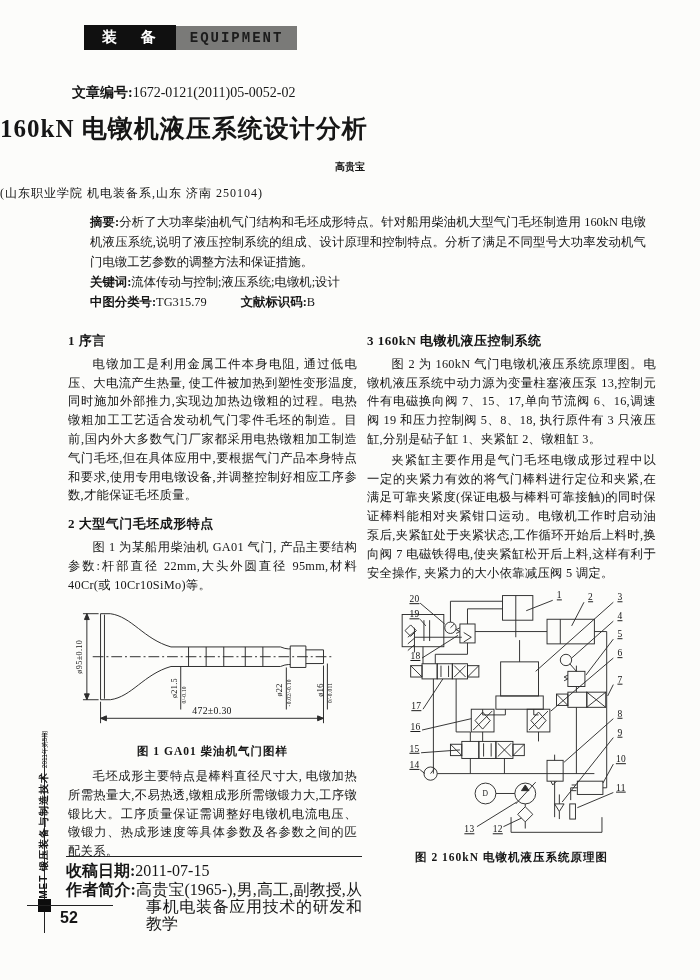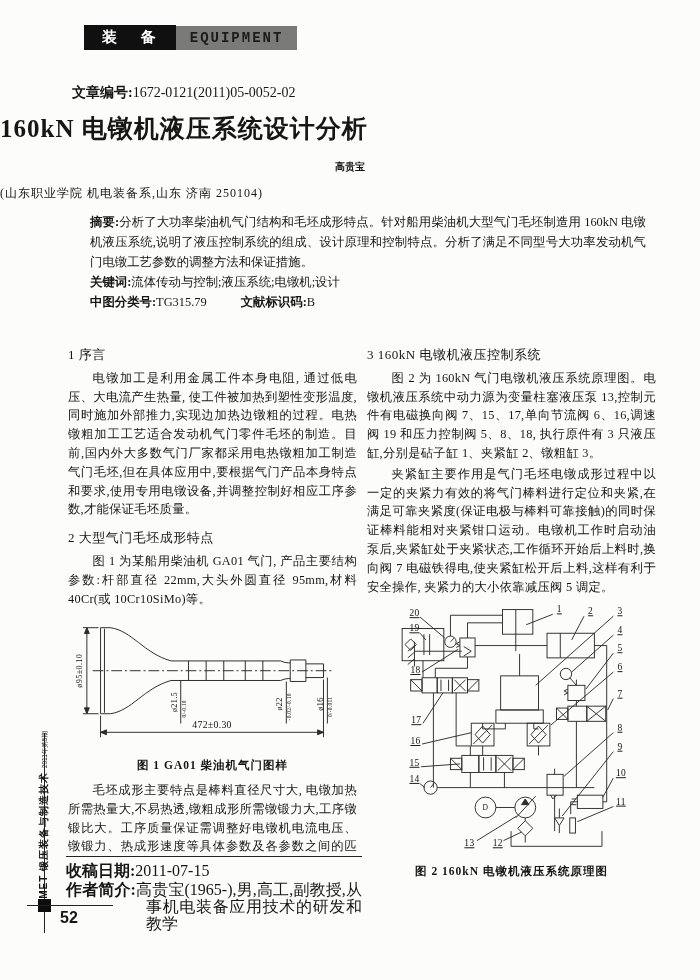--- a/index.html
+++ b/index.html
@@ -21,21 +21,21 @@
   .abstract{position:absolute;top:212px;left:90px;width:556px;font-size:12.4px;line-height:20px;text-align:justify;}
   .abstract p{margin:0;}
   .abstract .first{text-indent:0;}
   .abstract b{font-weight:bold;}
   .meta-line{margin-top:2px;}
   .clc-gap{display:inline-block;width:34px;}
 
   
   .columns{position:absolute;top:330px;left:68px;width:588px;display:flex;gap:10px;}
   .col{width:289px;font-size:12.3px;line-height:18.8px;text-align:justify;letter-spacing:0.3px;}
-  .col h2{font-size:13px;font-weight:normal;margin:16px 0 4px 0;letter-spacing:0.5px;}
+  .col h2{font-size:13px;font-weight:bold;margin:2px 0 4px 0;letter-spacing:0.5px;}
   .col h2.later{margin-top:10px;}
   .col p{margin:0 0 2px 0;text-indent:2em;}
 
   .figure{margin:6px 0 4px 0;text-align:center;}
   .fig-caption{font-size:11.5px;font-weight:bold;text-align:center;margin:2px 0 6px 0;letter-spacing:1px;}
 
   .schem line,.schem path,.schem rect,.schem circle,.schem polygon{stroke:#2c2c2c;fill:none;stroke-width:1;}
   .schem polygon.fill,.schem path.fill{fill:#2c2c2c;}
   .schem text{fill:#111;stroke:none;font-family:"Liberation Serif",serif;}
   .schem text.lb{font-size:10px;text-decoration:underline;}

